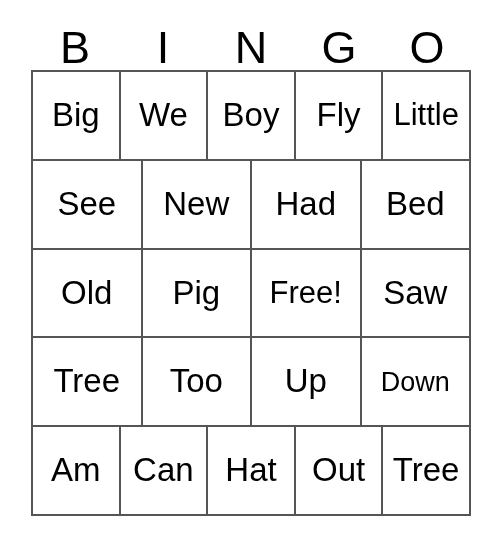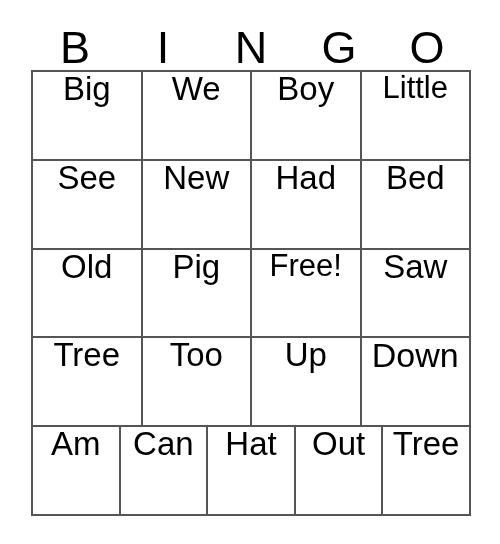--- a/index.html
+++ b/index.html
@@ -64,35 +64,36 @@
     flex: 1 1 0;
     min-height: 0;
   }
   .cell {
     flex: 1 1 0;
     min-width: 0;
     border-right: 2px solid #555555;
     border-bottom: 2px solid #555555;
     box-sizing: border-box;
     display: flex;
+    align-items: center;
     justify-content: center;
     background: #ffffff;
     overflow: hidden;
     padding: 0 9px;
   }
   .cell-text {
     font-size: 33px;
     line-height: 1.05;
     white-space: nowrap;
     color: #000000;
     text-align: center;
   }
   
   .cell.fit-long .cell-text {
-    font-size: 34px;
+    font-size: 27px;
   }
   .cell.fit-med .cell-text {
     font-size: 31px;
   }
 </style>
 </head>
 <body>
 
 <div id="bingo-card">
 
@@ -119,20 +120,23 @@
     <div class="grid-row">
       <div class="cell">
         <span class="cell-text">Big</span>
       </div>
       <div class="cell">
         <span class="cell-text">We</span>
       </div>
       <div class="cell">
         <span class="cell-text">Boy</span>
       </div>
+      <div class="cell">
+        <span class="cell-text">Fly</span>
+      </div>
       <div class="cell fit-med">
         <span class="cell-text">Little</span>
       </div>
     </div>
 
     <div class="grid-row">
       <div class="cell">
         <span class="cell-text">See</span>
       </div>
       <div class="cell">

